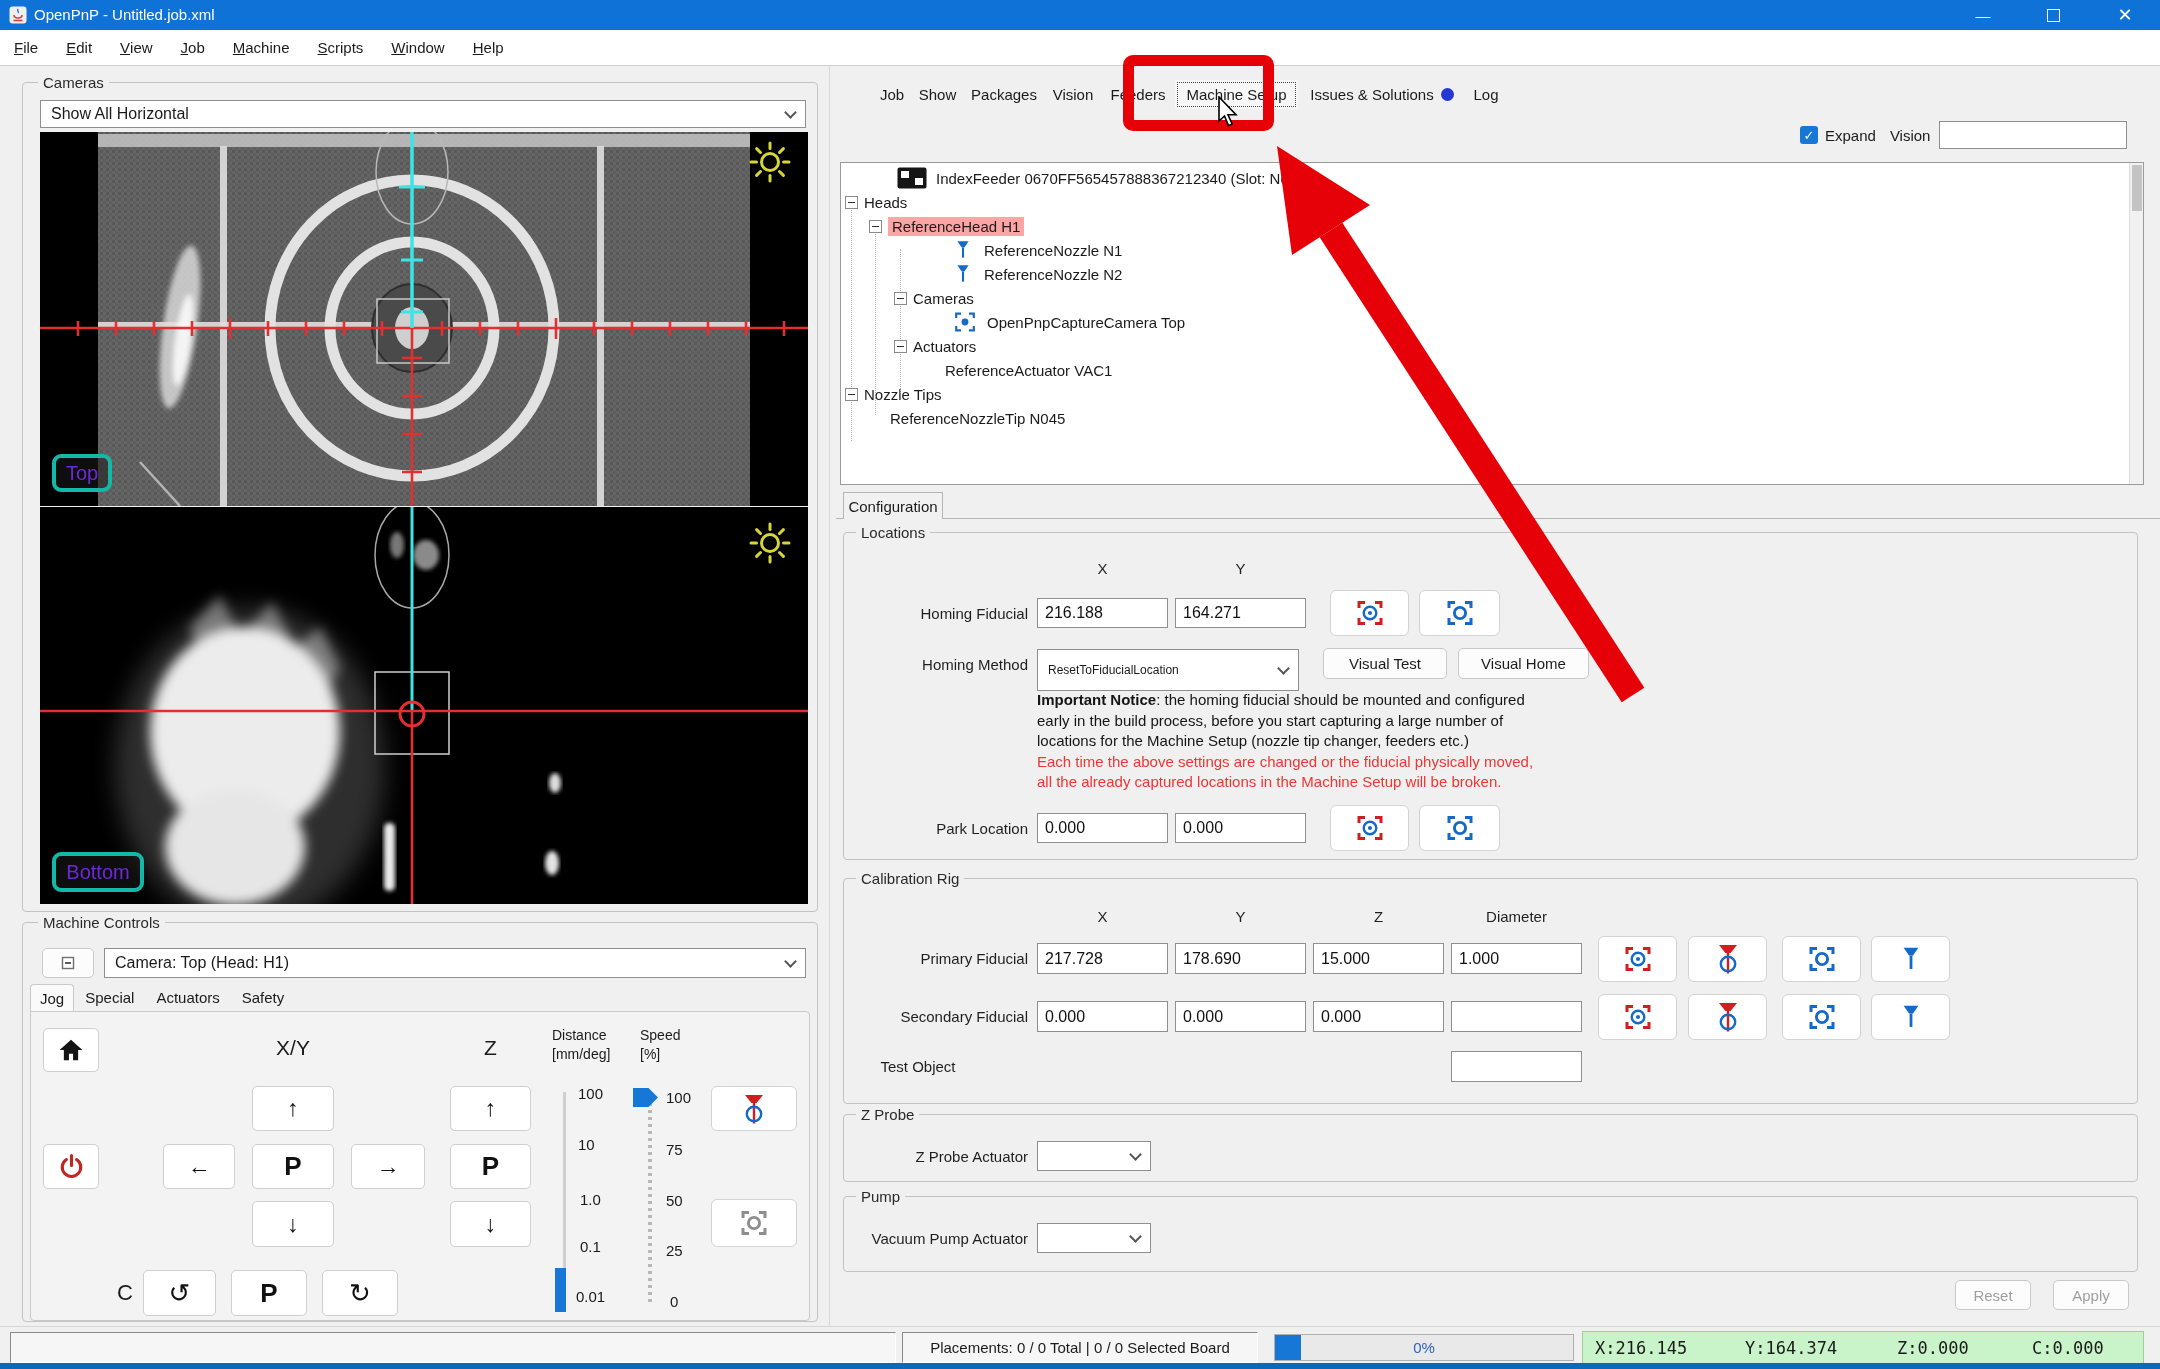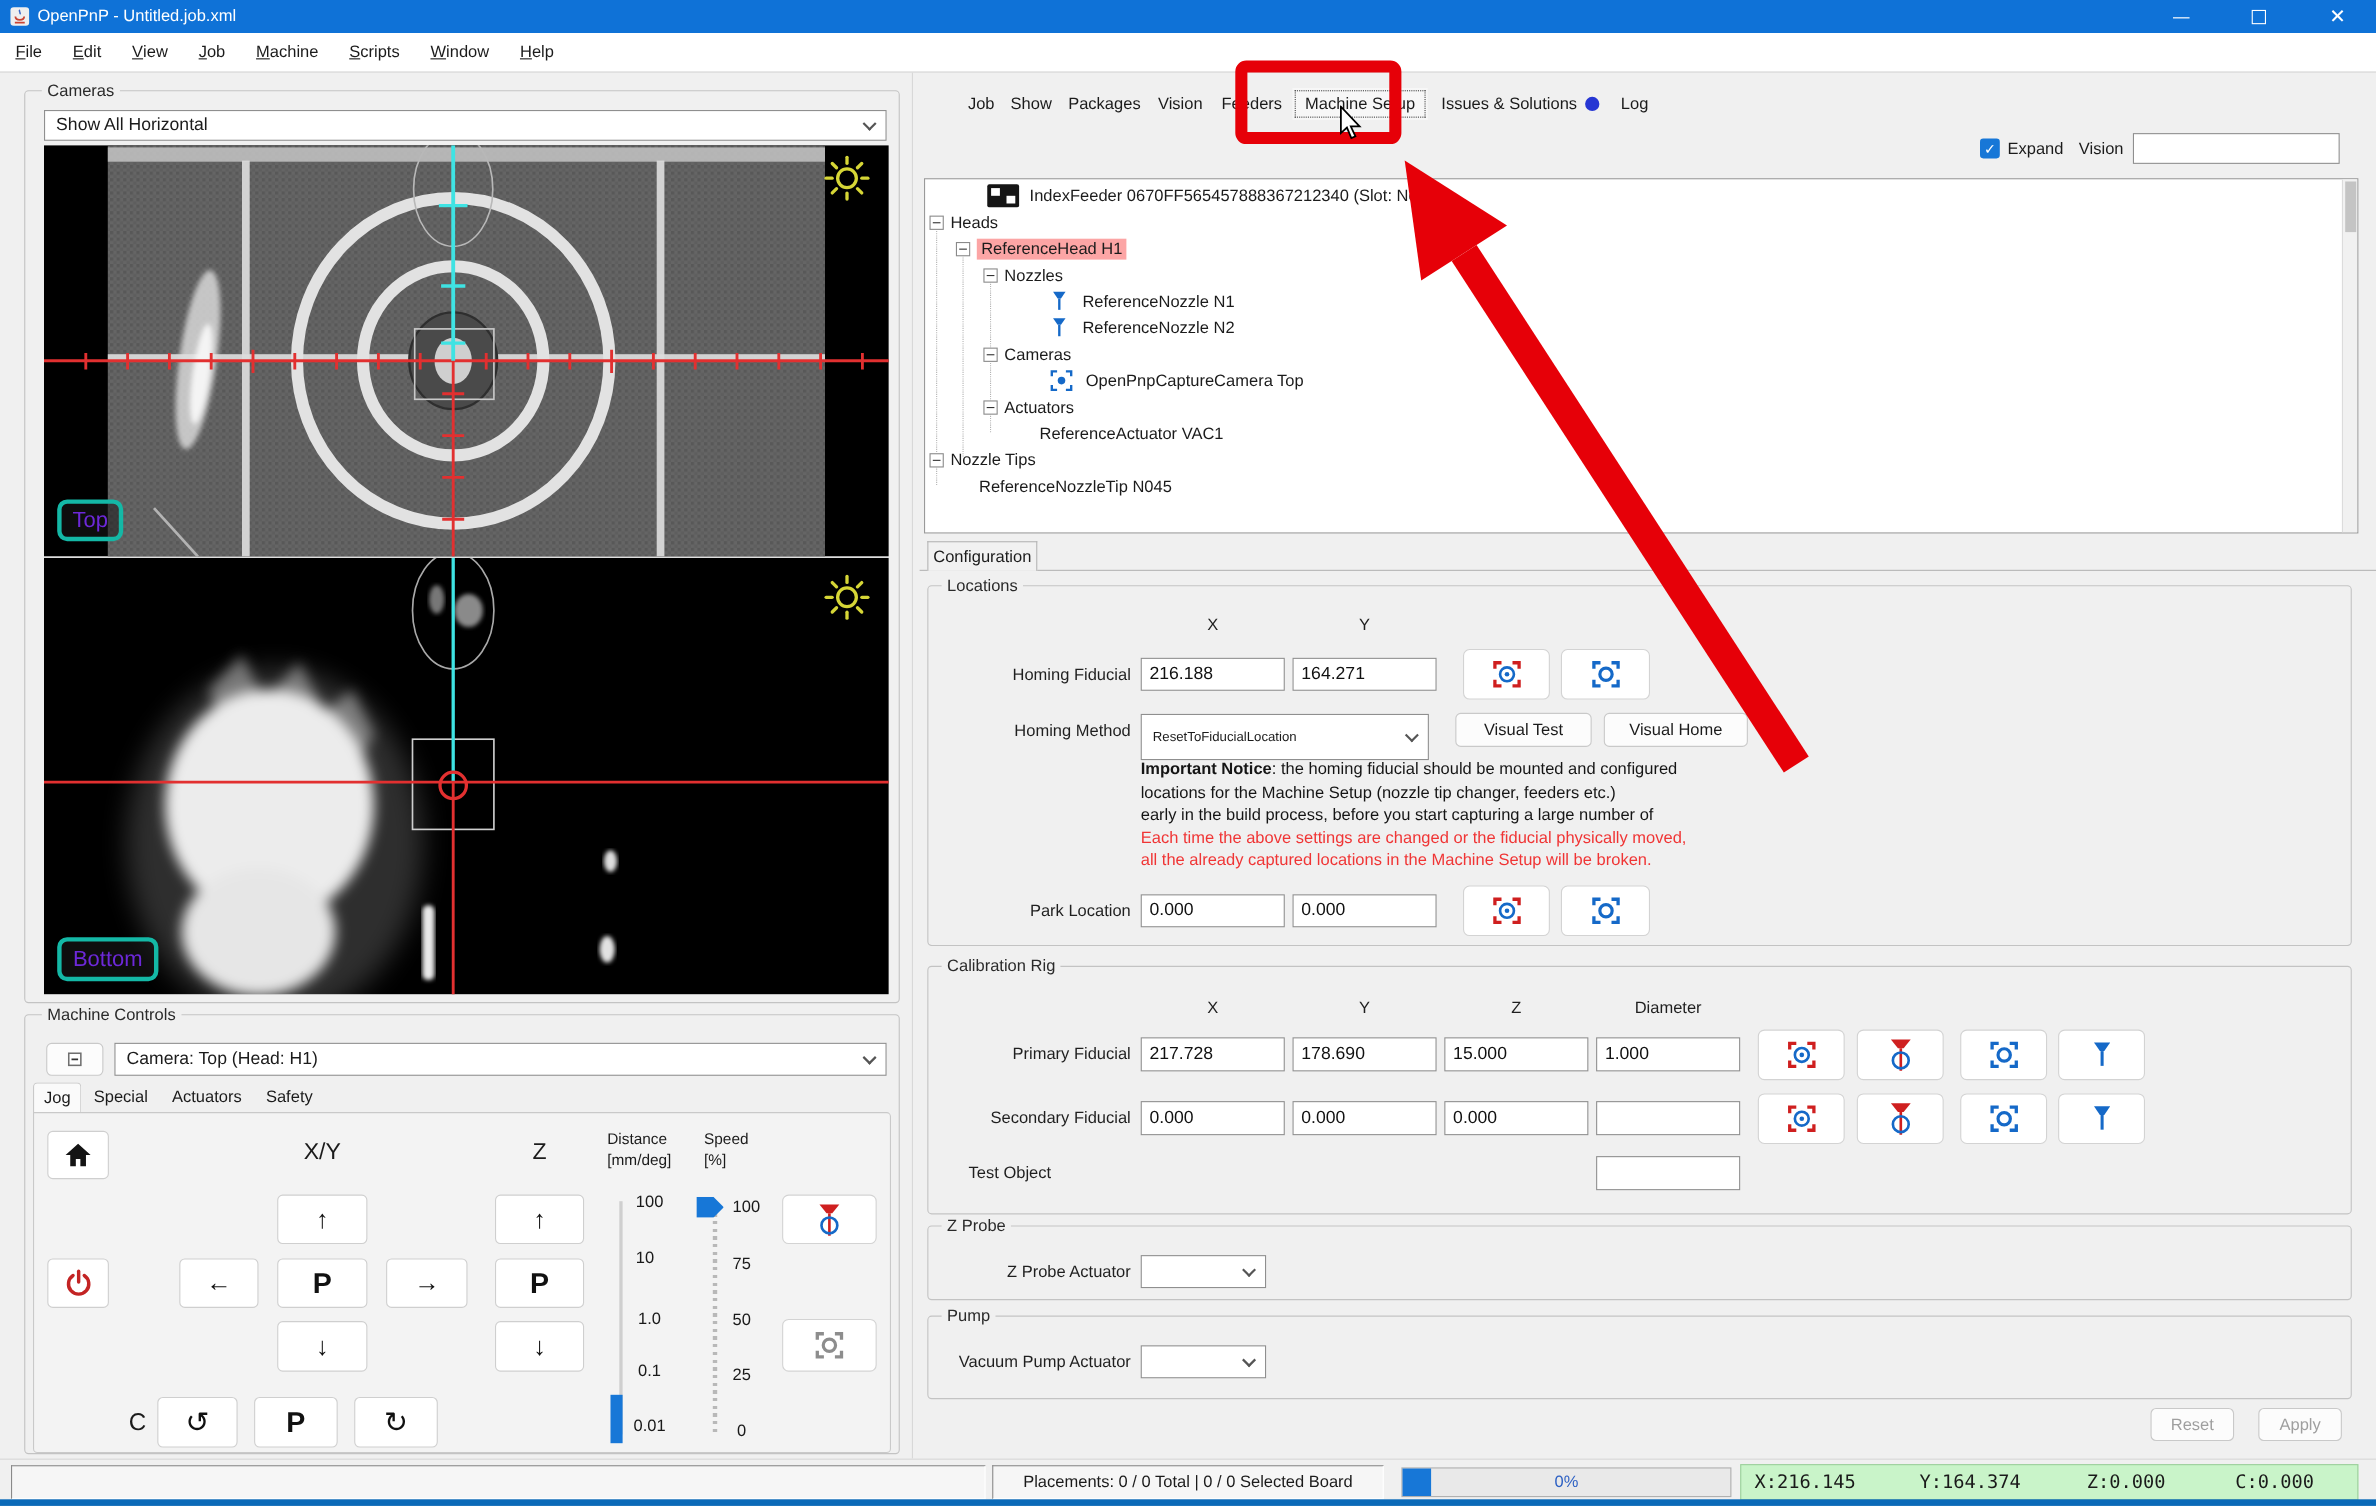--- a/index.html
+++ b/index.html
@@ -396,24 +396,20 @@
       <span>IndexFeeder 0670FF565457888367212340 (Slot: None)</span>
     </div>
     <div class="trow" style="padding-left:4px">
       <span class="expander"></span>
       <span>Heads</span>
     </div>
     <div class="trow" style="padding-left:28px">
       <span class="expander"></span>
       <span class="tsel">ReferenceHead H1</span>
     </div>
-    <div class="trow" style="padding-left:53px">
-      <span class="expander"></span>
-      <span>Nozzles</span>
-    </div>
     <div class="trow" style="padding-left:112px">
       <svg width="20" height="22" style="margin-right:11px;flex:none">
           <use href="#s-noz-blue"></use>
         </svg>
       <span>ReferenceNozzle N1</span>
     </div>
     <div class="trow" style="padding-left:112px">
       <svg width="20" height="22" style="margin-right:11px;flex:none">
           <use href="#s-noz-blue"></use>
         </svg>
@@ -474,22 +470,22 @@
   <div class="a rlabel" style="left:808px;top:649px;width:220px;height:30px">Homing Method</div>
   <div class="a combo" style="left:1037px;top:649px;width:262px;height:42px;font-size:12px">
     <span>ResetToFiducialLocation</span>
     <span class="chev"></span>
   </div>
   <div class="a btn" style="left:1323px;top:648px;width:124px;height:31px">Visual Test</div>
   <div class="a btn" style="left:1458px;top:648px;width:131px;height:31px">Visual Home</div>
 
   <div class="a notice" style="left:1037px;top:690px;width:610px">
     <div><b>Important Notice</b><span>: the homing fiducial should be mounted and configured</span></div>
+    <div>early in the build process, before you start capturing a large number of</div>
     <div>locations for the Machine Setup (nozzle tip changer, feeders etc.)</div>
-    <div>early in the build process, before you start capturing a large number of</div>
     <div class="nred">Each time the above settings are changed or the fiducial physically moved,</div>
     <div class="nred">all the already captured locations in the Machine Setup will be broken.</div>
   </div>
 
   <div class="a rlabel" style="left:808px;top:813px;width:220px;height:30px">Park Location</div>
   <div class="a inp" style="left:1037px;top:813px;width:131px;height:30px">0.000</div>
   <div class="a inp" style="left:1175px;top:813px;width:131px;height:30px">0.000</div>
   <div class="a icbtn" style="left:1330px;top:805px;width:79px;height:46px">
     <svg width="30" height="30">
         <use href="#s-tgt-red"></use>

